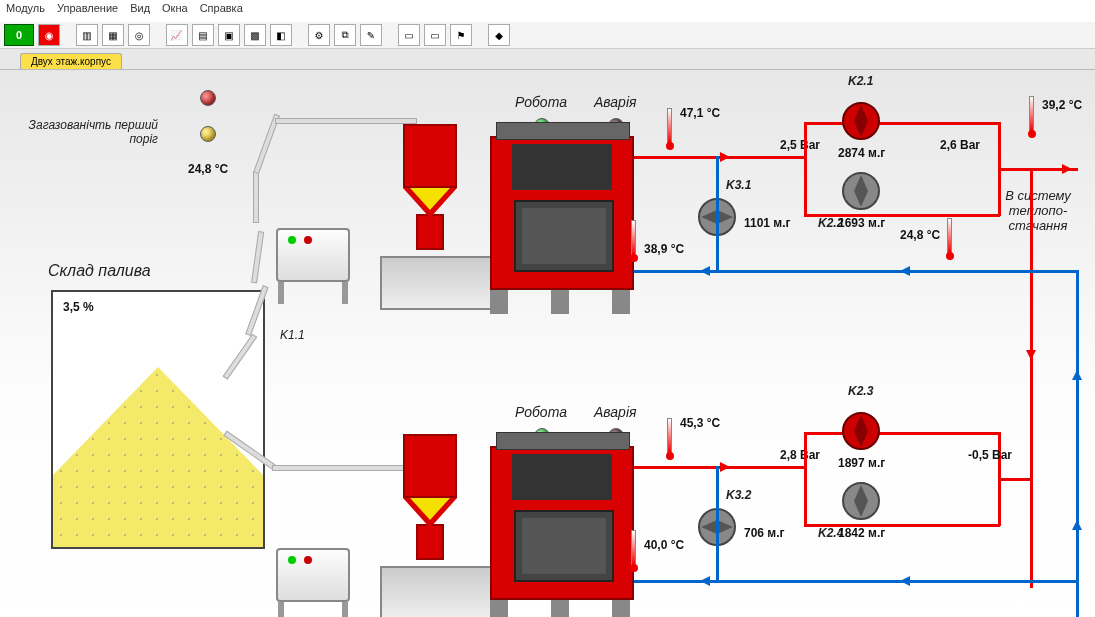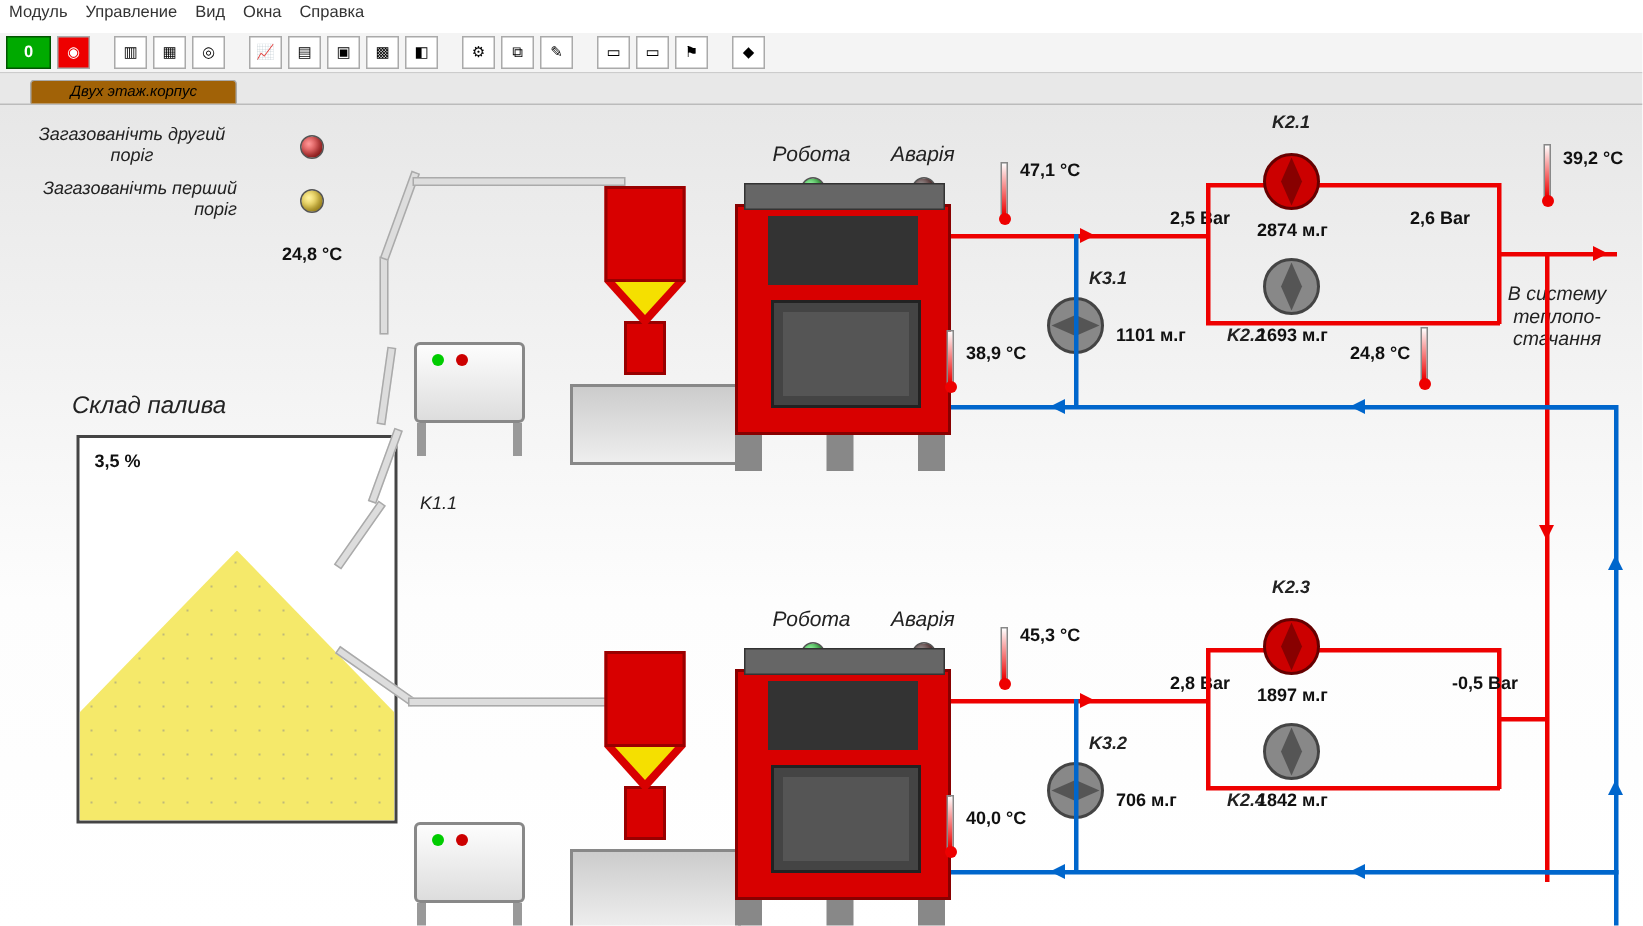--- a/index.html
+++ b/index.html
@@ -5,21 +5,21 @@
   html,body{margin:0;padding:0;font-family:Arial,Helvetica,sans-serif;font-size:11px;color:#000;}
   body{width:1095px;height:617px;overflow:hidden;background:#fff;}
   .menubar{height:18px;background:#fff;padding:2px 6px;display:flex;gap:12px;font-size:11px;color:#333;}
   .menubar span{cursor:default;}
   .toolbar{height:26px;background:#f4f4f4;border-bottom:1px solid #ccc;display:flex;align-items:center;gap:4px;padding:0 4px;}
   .tb-btn{width:20px;height:20px;border:1px solid #aaa;background:#fff;display:flex;align-items:center;justify-content:center;font-size:10px;}
   .tb-green{width:28px;height:20px;background:#0a0;color:#fff;border:1px solid #050;display:flex;align-items:center;justify-content:center;font-weight:bold;}
   .tb-red{background:#e00;color:#fff;}
   .tb-sep{width:8px;}
   .tabstrip{height:20px;background:#e8e8e8;display:flex;align-items:end;padding-left:20px;border-bottom:1px solid #bbb;}
-  .tab{padding:2px 26px;background:#a16207;border:1px solid #aaa;border-bottom:none;font-size:10px;border-radius:3px 3px 0 0;font-style:italic;}
+  .tab{padding:2px 10px;background:#fde047;border:1px solid #aaa;border-bottom:none;font-size:10px;border-radius:3px 3px 0 0;}
   .canvas{position:relative;width:1095px;height:551px;background:linear-gradient(to bottom,#e7e7e7 0%,#fdfdfd 60%,#fff 100%);}
   .lbl{position:absolute;font-style:italic;font-size:12px;color:#222;}
   .val{position:absolute;font-size:12px;font-weight:bold;color:#111;}
   .led{position:absolute;width:14px;height:14px;border-radius:50%;border:1px solid #555;box-shadow:inset -2px -2px 4px rgba(0,0,0,.3);}
   .led-red{background:radial-gradient(circle at 35% 35%,#ff9999,#aa0000);}
   .led-yel{background:radial-gradient(circle at 35% 35%,#fff3a0,#c8a000);}
   .led-grn{background:radial-gradient(circle at 35% 35%,#a0ffb0,#007700);}
   .led-drk{background:radial-gradient(circle at 35% 35%,#999,#400000);}
   .silo{position:absolute;left:15px;top:220px;width:210px;height:255px;border:2px solid #444;background:#fff;margin-left:36px;}
   .pile{position:absolute;left:0;bottom:0;width:100%;height:180px;background:#f5e96a;clip-path:polygon(0% 100%,0% 60%,50% 0%,100% 60%,100% 100%);}
@@ -92,21 +92,20 @@
   <div class="tb-sep"></div>
   <div class="tb-btn">◆</div>
 </div>
 
 <div class="tabstrip">
   <div class="tab">Двух этаж.корпус</div>
 </div>
 
 <div class="canvas">
 
-  <div class="lbl" style="left:18px;top:12px;width:140px;text-align:center">Загазованічть другий поріг</div>
   <div class="led led-red" style="left:200px;top:20px"></div>
 
   <div class="lbl" style="left:18px;top:48px;width:140px;text-align:right">Загазованічть перший поріг</div>
   <div class="led led-yel" style="left:200px;top:56px"></div>
 
   <div class="val" style="left:188px;top:92px">24,8 °C</div>
 
   <div class="lbl" style="left:48px;top:192px;font-size:16px">Склад палива</div>
   <div class="silo">
     <div class="val" style="position:absolute;left:10px;top:8px">3,5 %</div>
@@ -178,21 +177,21 @@
   <div class="pipe-h-red" style="left:804px;top:52px;width:196px"></div>
   <div class="pipe-h-red" style="left:804px;top:144px;width:196px"></div>
   <div class="pipe-v-red" style="left:998px;top:52px;height:94px"></div>
   <div class="pipe-h-red" style="left:998px;top:98px;width:80px"></div>
   <div class="arrow ar-r-red" style="left:1062px;top:94px"></div>
 
   <div class="therm" style="left:630px;top:152px">
       <div class="tube"></div>
       <div class="bulb"></div>
     </div>
-  <div class="val" style="left:644px;top:158px">38,9 °C</div>
+  <div class="val" style="left:644px;top:172px">38,9 °C</div>
   <div class="pipe-h-blue" style="left:634px;top:200px;width:444px"></div>
   <div class="arrow ar-l-blue" style="left:700px;top:196px"></div>
   <div class="arrow ar-l-blue" style="left:900px;top:196px"></div>
 
   <div class="lbl" style="left:848px;top:4px;font-weight:bold">K2.1</div>
   <div class="pump" style="left:838px;top:28px">
     <svg viewBox="0 0 46 46">
         <circle cx="23" cy="23" r="18" fill="#c00" stroke="#600" stroke-width="2"></circle>
         <path d="M23 7 L30 23 L23 39 L16 23 Z" fill="#800"></path>
       </svg>

